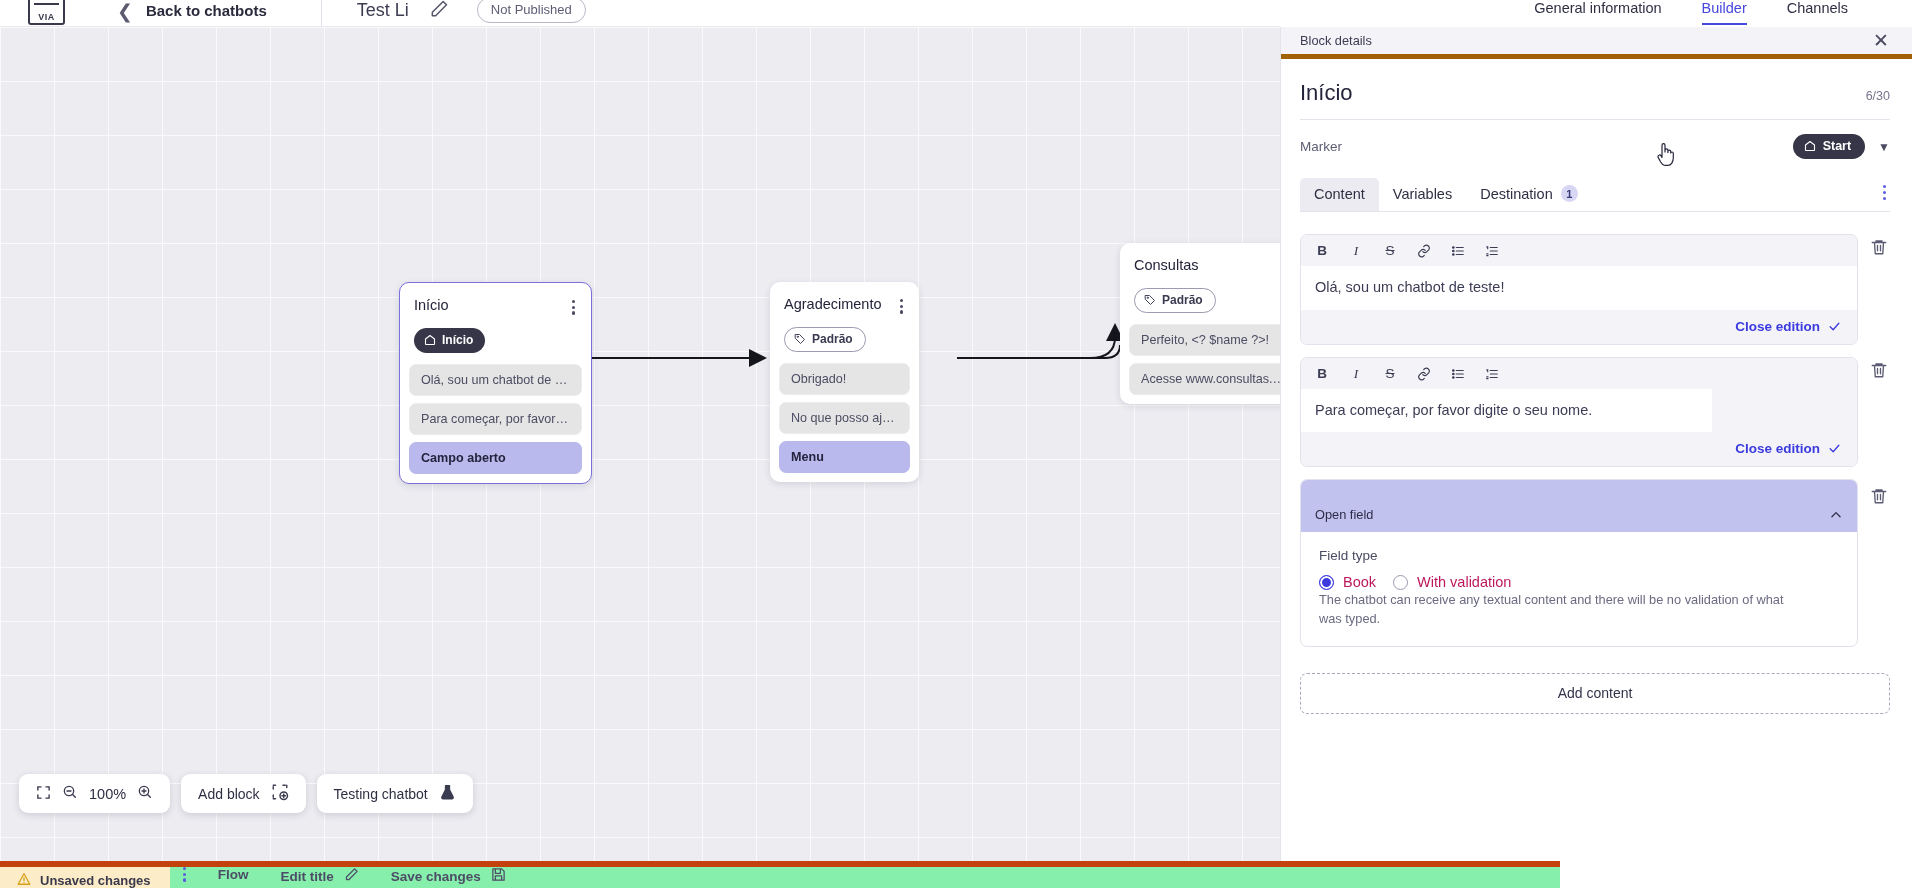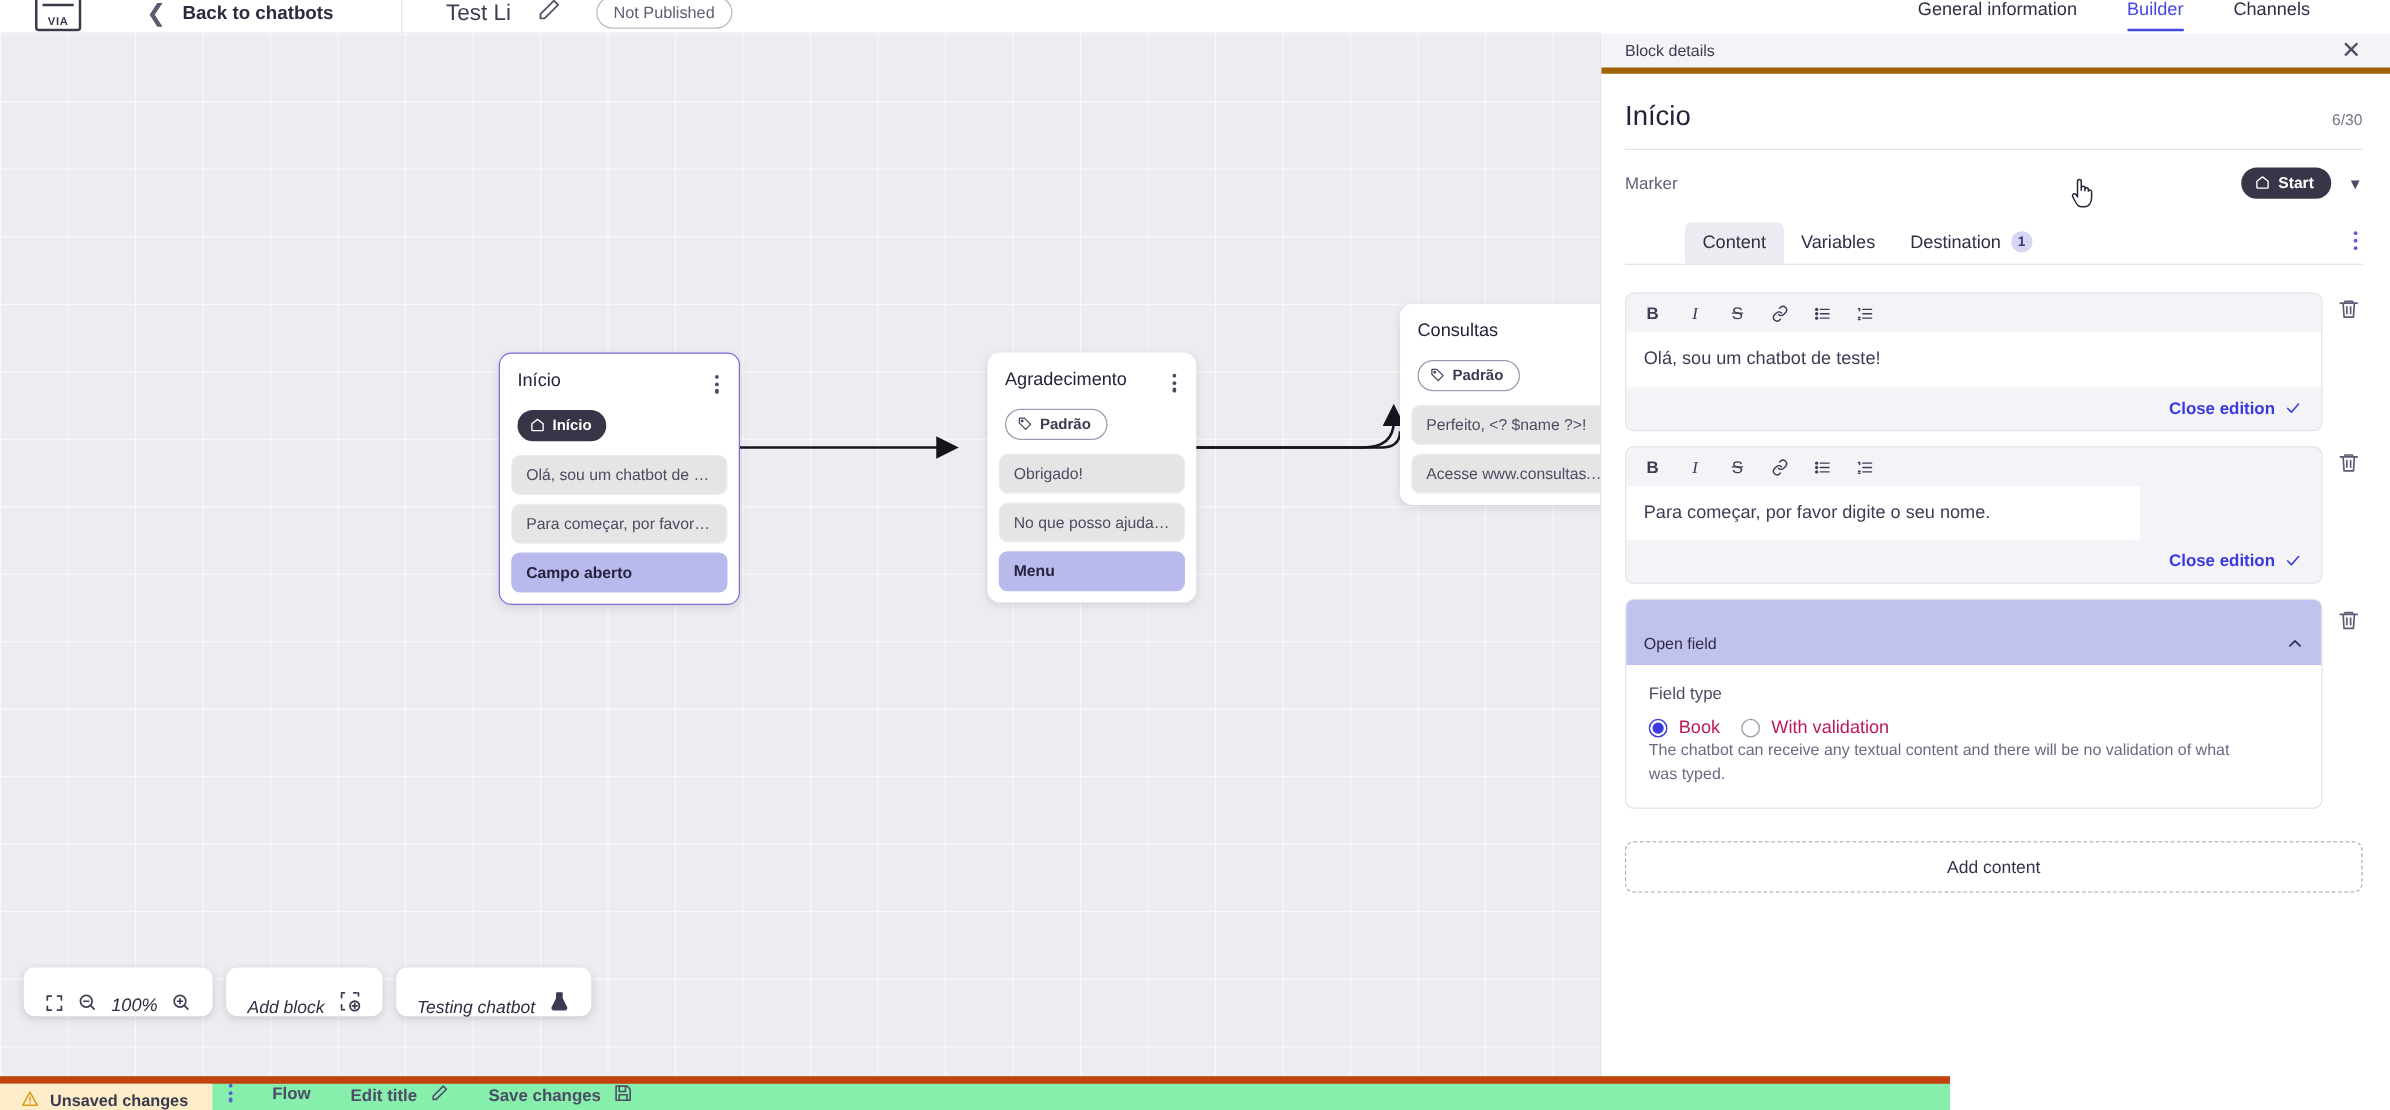--- a/index.html
+++ b/index.html
@@ -98,22 +98,22 @@
   }
   .msg.action {
     background: #b9b9ed; border-color: #b9b9ed;
     color: #24243f; font-weight: 700;
   }
 
   
   .toolbar { position: absolute; left: 19px; bottom: 48px; display: flex; gap: 11px; z-index: 6; }
   .tool-pill {
     background: #ffffff; border-radius: 9px; box-shadow: 0 2px 7px rgba(40,40,70,.16);
-    height: 39px; display: flex; align-items: flex-end; gap: 11px; padding: 0 17px;
-    font-size: 14px; color: #2f2f44; cursor: pointer; white-space: nowrap; font-style: italic;
+    height: 39px; display: flex; align-items: center; gap: 11px; padding: 0 17px;
+    font-size: 14px; color: #2f2f44; cursor: pointer; white-space: nowrap;
   }
   .zoom-val { font-size: 14.5px; color: #2f2f44; }
 
   
   .statusbar {
     position: absolute; left: 0; bottom: 0; width: 1560px; height: 27px;
     background: #86efac; border-top: 6px solid #c2410c;
     display: flex; align-items: flex-start; z-index: 7;
   }
   .unsaved {
@@ -170,21 +170,21 @@
   .chev-dn { font-size: 12px; color: #4a4a60; cursor: pointer; }
 
   .ctabs {
     margin-top: 18px; display: flex; align-items: center;
     border-bottom: 1px solid #e3e3ec; position: relative;
   }
   .ctab {
     font-size: 14.5px; color: #2f2f44; padding: 8px 14px 9px; cursor: pointer; white-space: nowrap;
     display: flex; align-items: center; gap: 8px;
   }
-  .ctab.active { background: #ebebf1; border-radius: 5px 5px 0 0; font-weight: 400; margin-left: 48px; }
+  .ctab.active { background: #ebebf1; border-radius: 5px 5px 0 0; font-weight: 400; }
   .ctab-badge {
     background: #d7d7f4; color: #3b3b77; border-radius: 50%;
     width: 17px; height: 17px; font-size: 11px; font-weight: 700;
     display: flex; align-items: center; justify-content: center;
   }
   .ctabs-kebab {
     position: absolute; right: 4px; bottom: 11px;
     display: flex; flex-direction: column; gap: 2.6px; cursor: pointer;
   }
   .ctabs-kebab i { width: 3.3px; height: 3.3px; border-radius: 50%; background: #5c5ce0; display: block; }
@@ -300,21 +300,21 @@
           <span>Início</span>
         </span>
       </div>
       <div class="node-body">
         <div class="msg">Olá, sou um chatbot de teste!</div>
         <div class="msg">Para começar, por favor digite o ...</div>
         <div class="msg action">Campo aberto</div>
       </div>
     </div>
 
-    <div class="node" style="left:790px; top:255px; width:167px;">
+    <div class="node" style="left:770px; top:255px; width:149px;">
       <div class="node-head">
         <div class="node-title-row">
           <span class="node-title">Agradecimento</span>
           <span class="kebab">
               <i></i>
               <i></i>
               <i></i>
             </span>
         </div>
         <span class="badge-outline">

